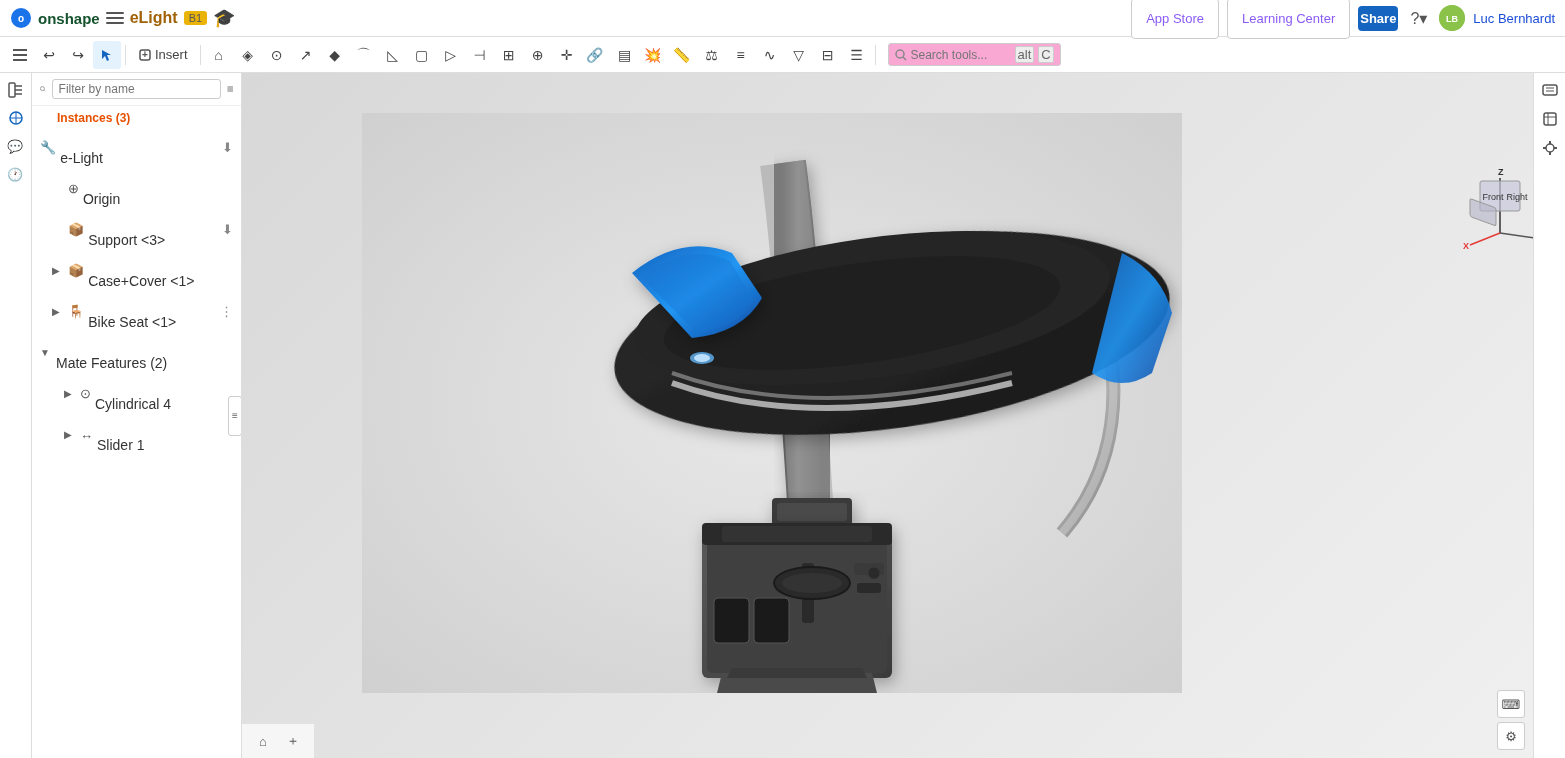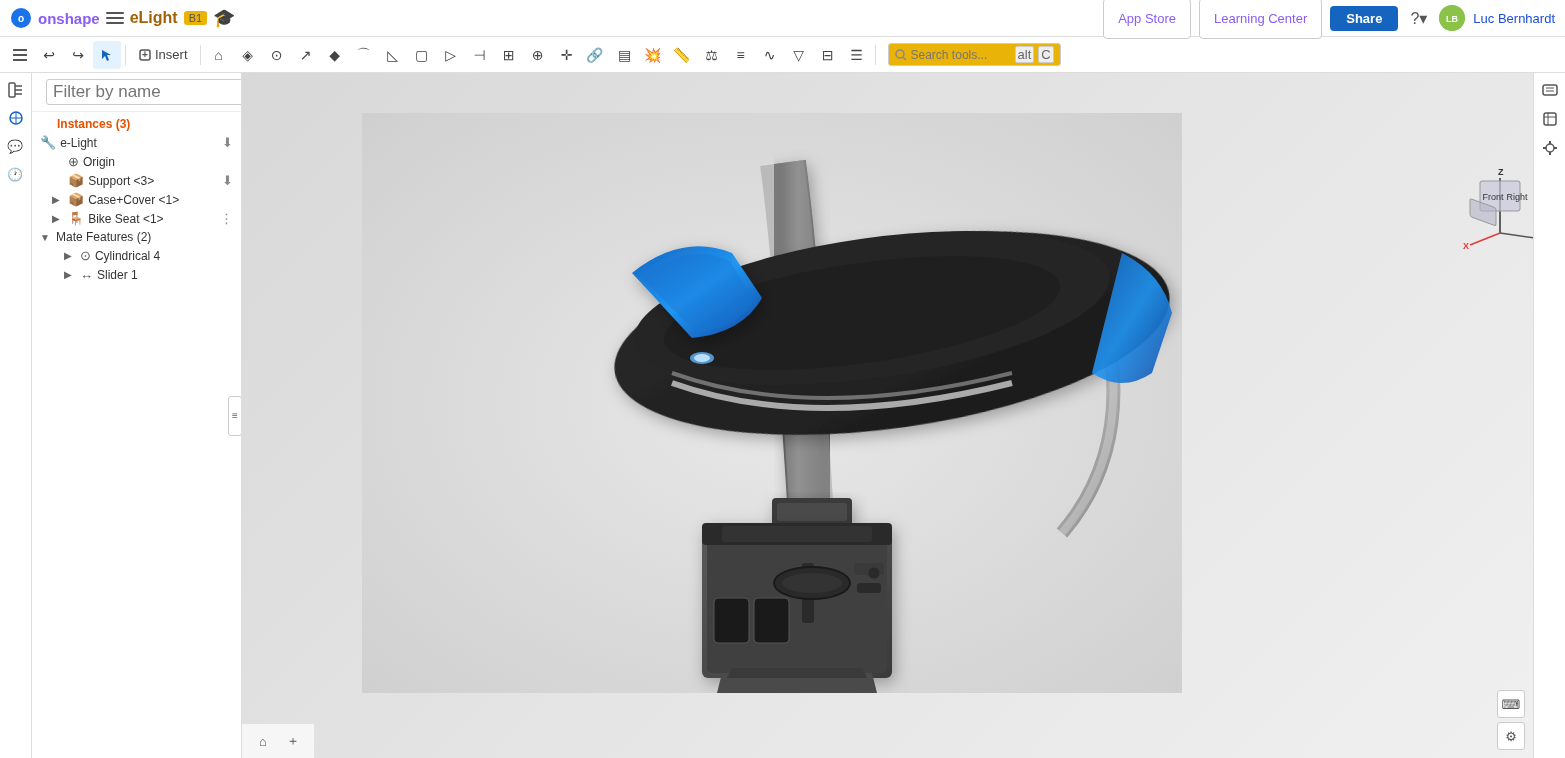--- a/index.html
+++ b/index.html
@@ -3,61 +3,61 @@
   <meta charset="utf-8">
   <style>
     * { box-sizing: border-box; margin: 0; padding: 0; }
     body { font-family: -apple-system, BlinkMacSystemFont, 'Segoe UI', Arial, sans-serif; font-size: 13px; background: #f0f0f0; overflow: hidden; width: 1565px; height: 758px; }
 
     
     #topnav {
       display: flex; align-items: center; height: 37px; background: #fff; border-bottom: 1px solid #ddd; padding: 0 10px; gap: 8px;
     }
     .logo-area { display: flex; align-items: center; gap: 6px; }
-    .logo-text { font-weight: bold; font-size: 15px; color: #8b5cf6; }
+    .logo-text { font-weight: bold; font-size: 15px; color: #14532d; }
     .brand-name { font-size: 16px; font-weight: 600; color: #a16207; }
     .branch-badge { background: #eab308; border-radius: 3px; padding: 1px 5px; font-size: 11px; color: #555; }
     .topnav-spacer { flex: 1; }
     .topnav-btn { padding: 12px 14px; border-radius: 4px; border: 1px solid #ccc; background: #fff; cursor: pointer; font-size: 13px; color: #8b5cf6; }
-    .share-btn { background: #1565c0; color: #fff; border: none; padding: 5px 16px; border-radius: 4px; font-size: 13px; font-weight: 600; cursor: pointer; }
+    .share-btn { background: #1565c0; color: #fff; border: none; padding: 5px 2px; border-radius: 4px; font-size: 13px; font-weight: 600; cursor: pointer; }
     .avatar { width: 26px; height: 26px; border-radius: 50%; background: #8bc34a; display: flex; align-items: center; justify-content: flex-end; font-size: 11px; color: white; overflow: hidden; }
     .user-name { font-size: 13px; color: #1d4ed8; }
     .help-btn { background: none; border: none; cursor: pointer; font-size: 16px; color: #555; padding: 2px 4px; }
 
     
     #toolbar {
       display: flex; align-items: center; height: 36px; background: #fff; border-bottom: 1px solid #ddd; padding: 0 6px; gap: 1px;
     }
     .toolbar-icon { width: 28px; height: 28px; display: flex; align-items: center; justify-content: center; cursor: pointer; border-radius: 3px; color: #444; font-size: 14px; }
     .toolbar-icon.active { background: #e3f2fd; color: #1565c0; }
     .toolbar-sep { width: 1px; height: 20px; background: #ddd; margin: 0 3px; }
     .toolbar-text-btn { display: flex; align-items: center; gap: 3px; padding: 3px 8px; border-radius: 3px; cursor: pointer; font-size: 13px; color: #444; border: none; background: none; }
-    .search-tools { display: flex; align-items: center; border: 1px solid #ccc; border-radius: 3px; padding: 2px 6px; gap: 4px; font-size: 12px; color: #888; background: #eab308; margin-left: 8px; }
+    .search-tools { display: flex; align-items: center; border: 1px solid #ccc; border-radius: 3px; padding: 2px 6px; gap: 4px; font-size: 12px; color: #888; background: #f9a8d4; margin-left: 8px; }
     .search-tools input { border: none; outline: none; font-size: 12px; width: 100px; color: #555; background: transparent; }
     .kbd { font-size: 13px; background: #eee; border: 1px solid #ccc; border-radius: 2px; padding: 0 2px; color: #666; }
 
     
     #main { display: flex; height: calc(758px - 73px); }
 
     
     #left-icons { width: 32px; background: #fff; border-right: 1px solid #ddd; display: flex; flex-direction: column; align-items: center; padding-top: 4px; gap: 2px; }
     .side-icon { width: 26px; height: 26px; display: flex; align-items: center; justify-content: center; cursor: pointer; border-radius: 3px; color: #555; font-size: 13px; }
     .side-icon.active { color: #1565c0; }
 
     
     #feature-tree { width: 210px; background: #fff; border-right: 1px solid #ddd; display: flex; flex-direction: column; overflow: hidden; }
     .tree-header { display: flex; align-items: center; padding: 6px 8px; gap: 6px; border-bottom: 1px solid #eee; }
-    .tree-filter { flex: 1; border: 1px solid #ccc; border-radius: 3px; padding: 2px 6px; font-size: 17px; outline: none; color: #888; background: #fff; }
+    .tree-filter { flex: 1; border: 1px solid #ccc; border-radius: 3px; padding: 2px 6px; font-size: 12px; outline: none; color: #888; background: #fff; }
     .instances-label { padding: 5px 8px 2px 8px; font-size: 12px; font-weight: 600; color: #e65100; margin-left: 17px; }
     .tree-item { display: flex; align-items: center; padding: 2px 8px; cursor: pointer; gap: 4px; }
     .tree-item.indent1 { padding-left: 20px; }
     .tree-item.indent2 { padding-left: 32px; }
     .expand-arrow { font-size: 10px; color: #666; width: 12px; }
     .item-icon { font-size: 13px; color: #555; }
-    .item-label { font-size: 12px; color: #333; flex: 1; }
+    .item-label { font-size: 14px; color: #333; flex: 1; margin-top: 21px; }
     .item-action { color: #888; font-size: 13px; margin-left: auto; }
 
     
     #viewport { flex: 1; background: #e8e8e8; position: relative; overflow: hidden; }
     .viewport-canvas { width: 100%; height: 100%; background: linear-gradient(135deg, #d8d8d8 0%, #e5e5e5 50%, #f0f0f0 100%); position: relative; }
 
     
     #orient-cube { position: absolute; top: 90px; right: 20px; width: 90px; height: 90px; }
 
     

